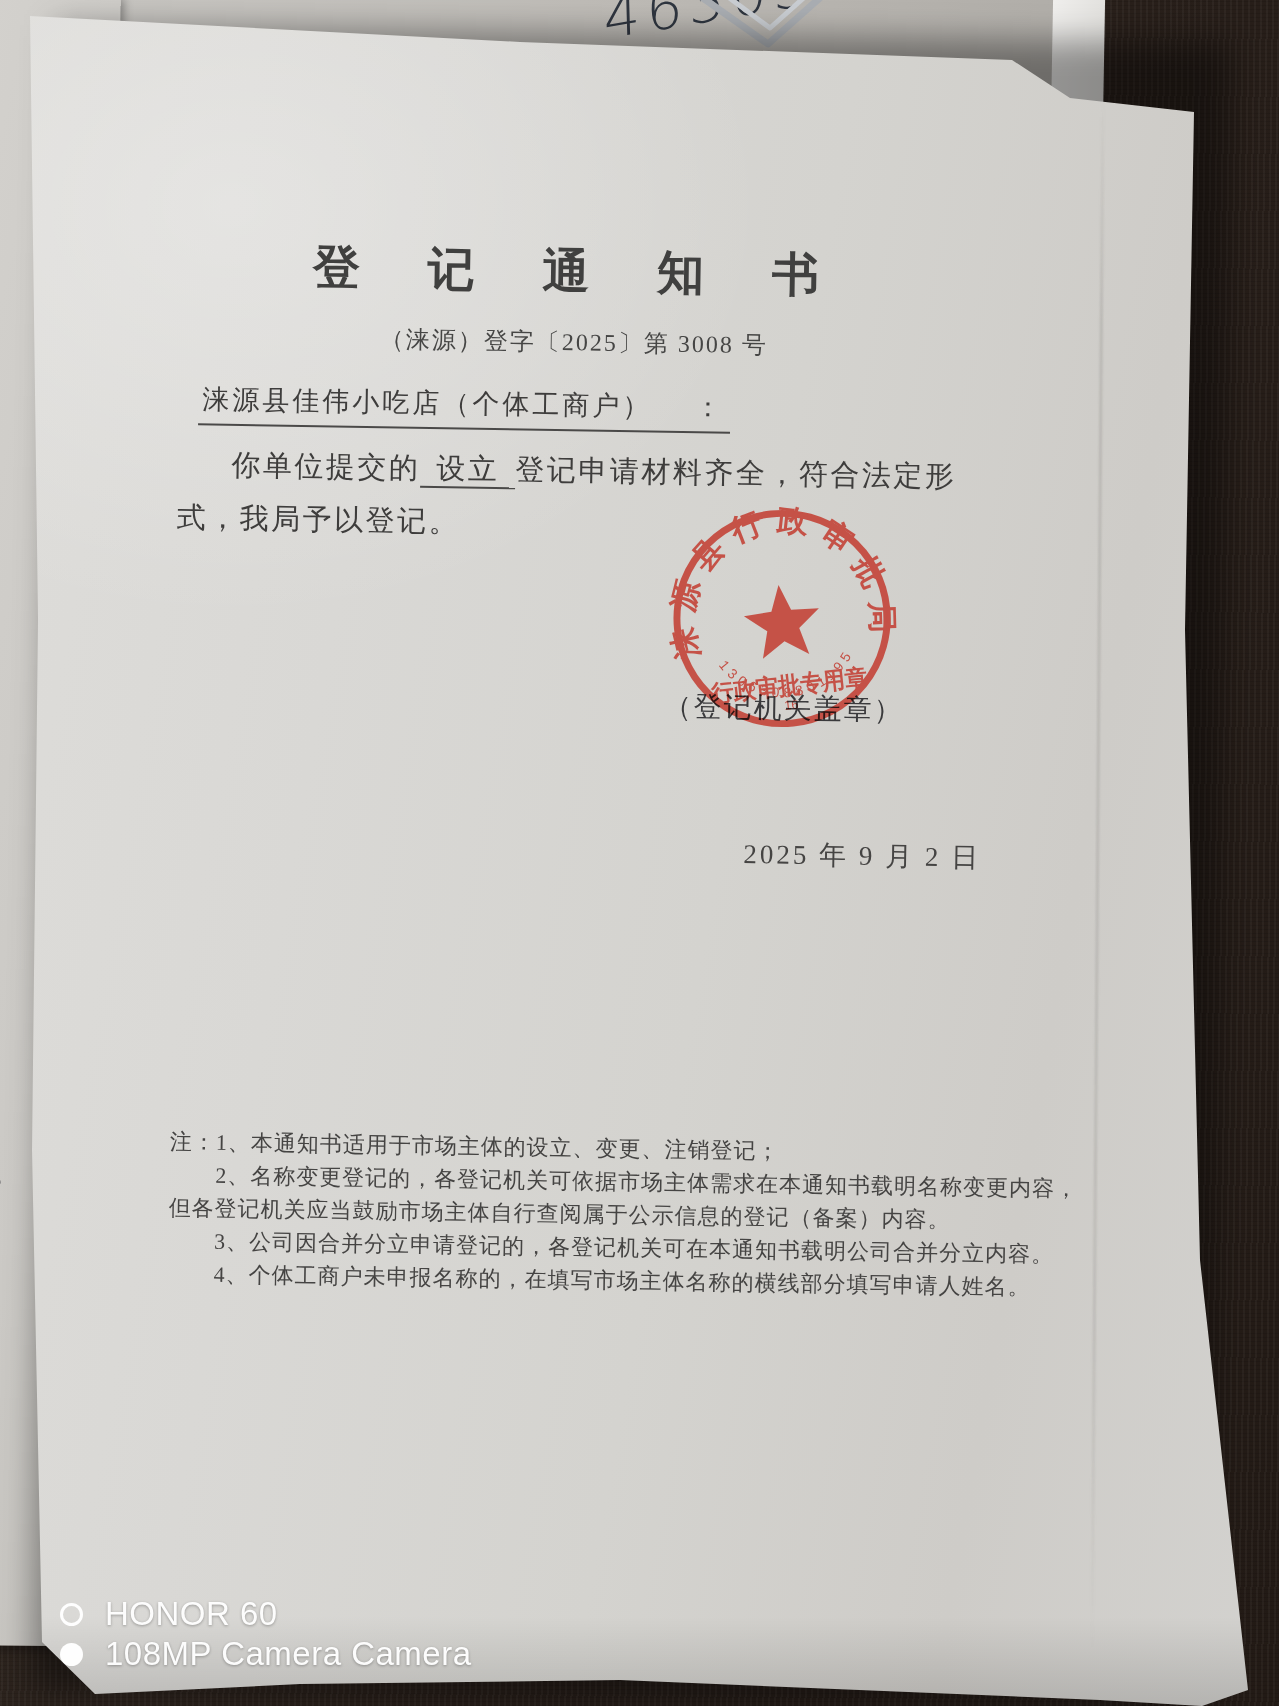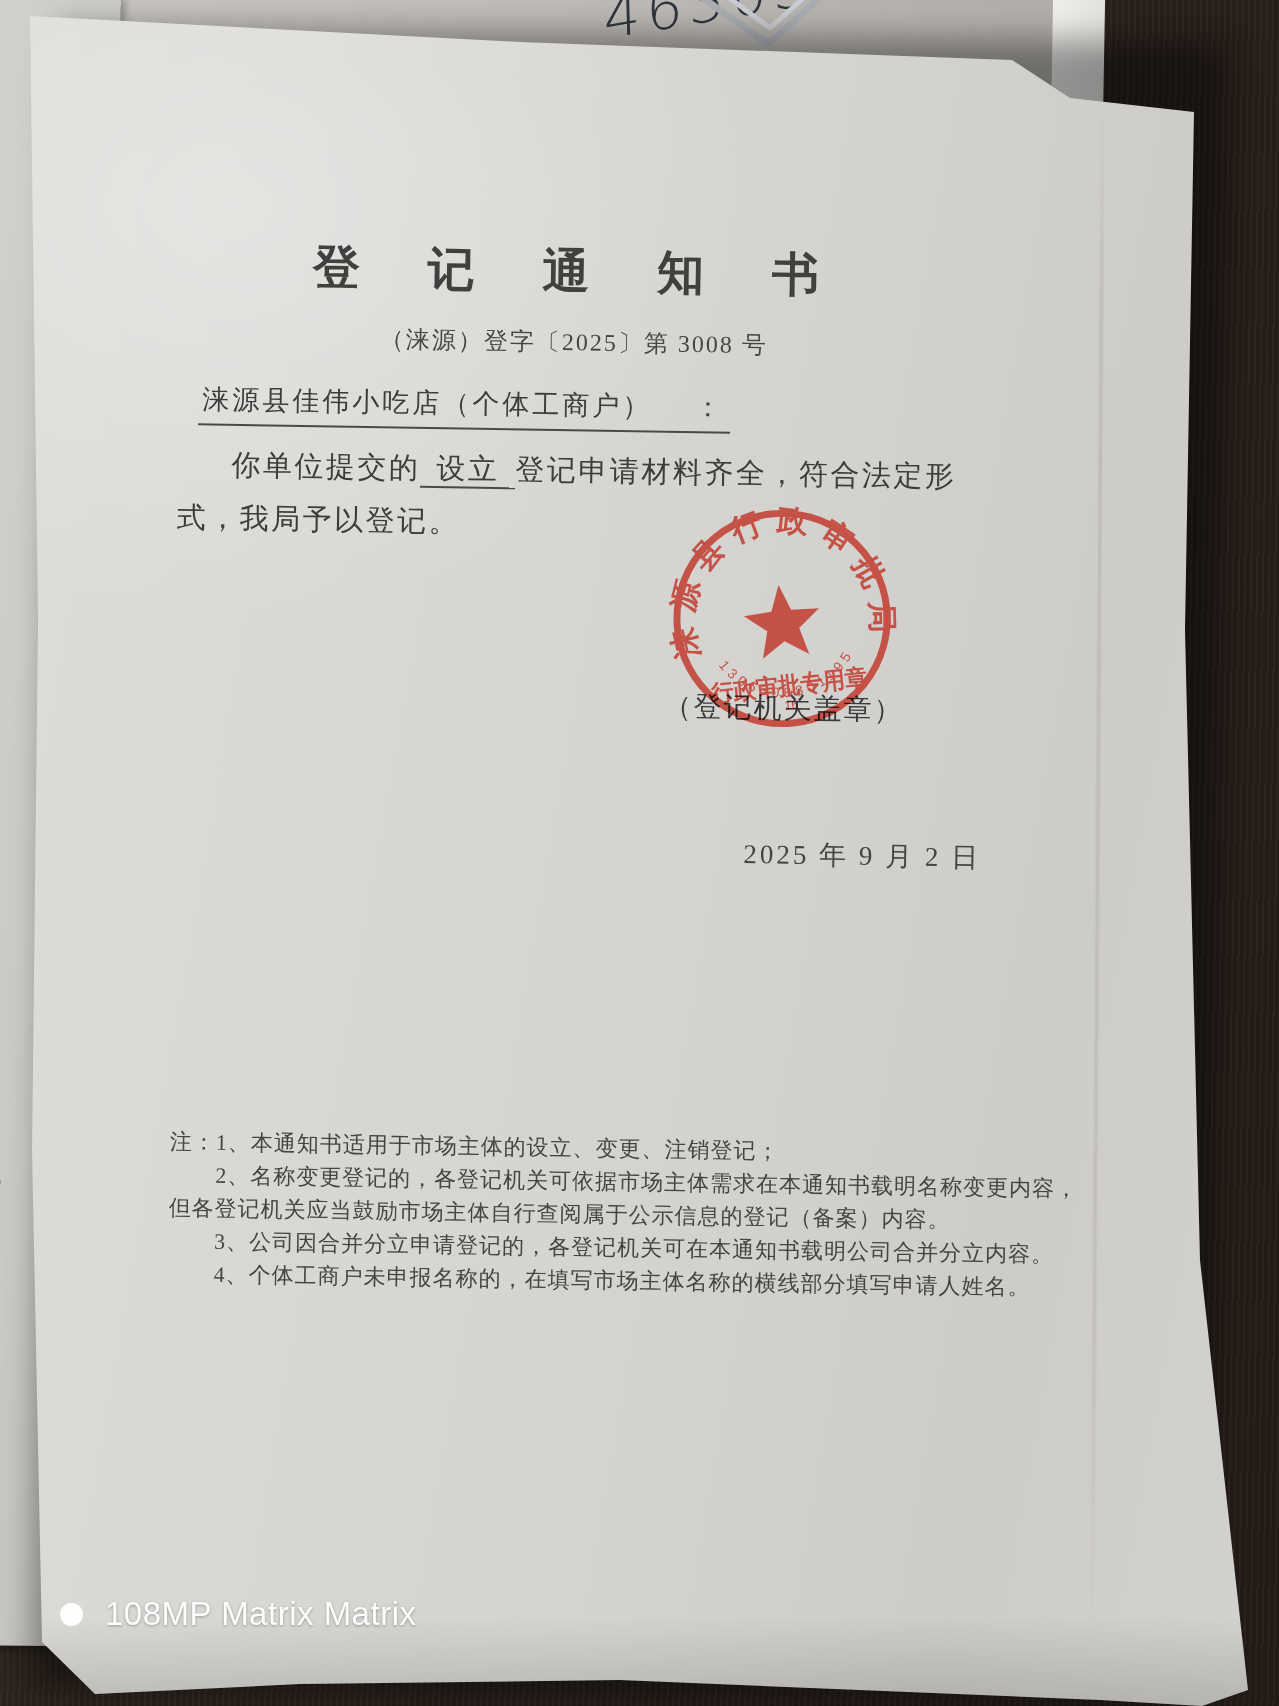--- a/index.html
+++ b/index.html
@@ -203,16 +203,20 @@
       <div class="n indent">4、个体工商户未申报名称的，在填写市场主体名称的横线部分填写申请人姓名。</div>
     </div>
 
   </div>
 
   <div class="bottom-shade"></div>
 </div>
 
 <div class="watermark">
   <div class="wm-row">
+    <span class="wm-icon wm-ring"></span>
+    <span class="wm-text">HONOR 60</span>
+  </div>
+  <div class="wm-row">
     <span class="wm-icon wm-dot"></span>
-    <span class="wm-text">108MP Matrix Matrix</span>
+    <span class="wm-text">108MP Camera Camera</span>
   </div>
 </div>
 
 </body></html>

